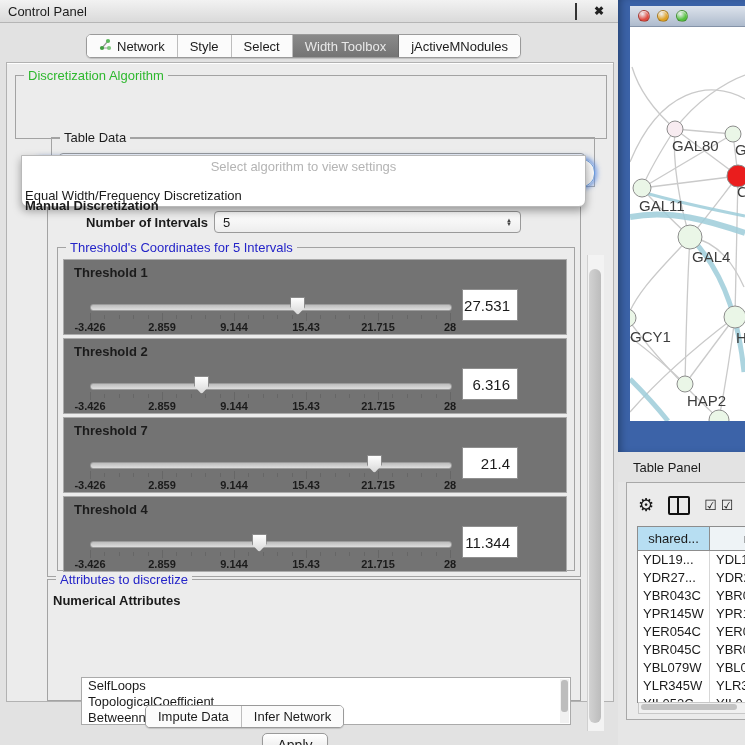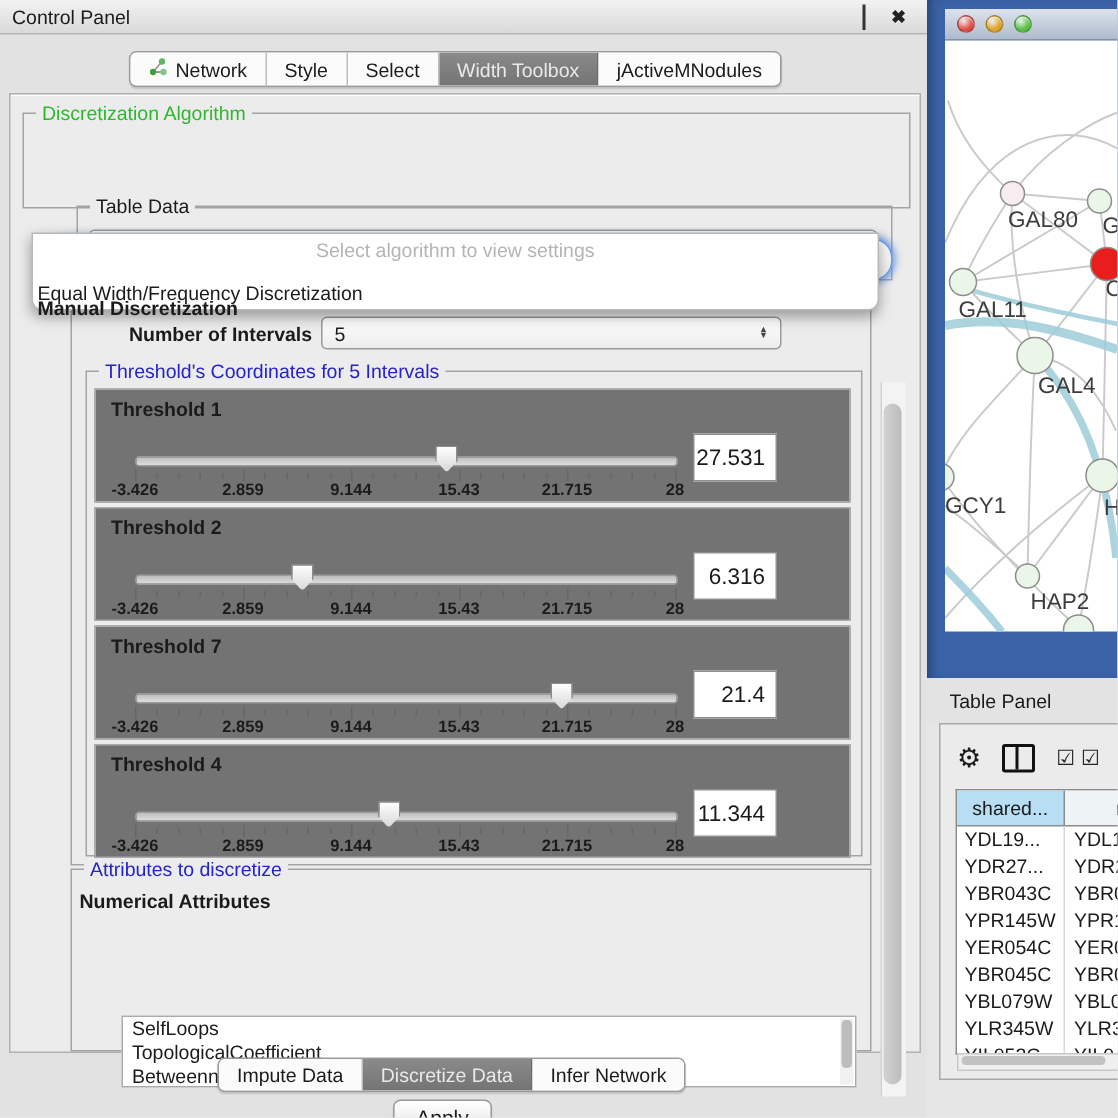--- a/index.html
+++ b/index.html
@@ -388,21 +388,20 @@
       <div id="algo-prompt">Select algorithm to view settings</div>
       <div id="algo-options">
           <div class="algo-opt" style="top: 17px; font-weight: bold; margin-top: 25px;">Manual Discretization</div>
           <div class="algo-opt" style="top: 32px; font-weight: normal;">Equal Width/Frequency Discretization</div>
         </div>
     </div>
   </div>
 
   <div class="abs seg-group" style="left:145px;top:705px" id="mode-tabs">
       <div class="seg">Impute Data</div>
-      <div class="seg sel">Discretize Data</div>
       <div class="seg">Infer Network</div>
     </div>
 </div>
 
 <div id="net-frame" class="abs"></div>
 <div id="net-titlebar" class="abs">
     <span class="tlight" style="background: radial-gradient(circle at 35% 30%, rgba(255, 255, 255, 0.69), rgb(223, 74, 65) 60%); border: 1px solid rgba(0, 0, 0, 0.25); box-sizing: border-box;"></span>
     <span class="tlight" style="background: radial-gradient(circle at 35% 30%, rgba(255, 255, 255, 0.69), rgb(223, 161, 35) 60%); border: 1px solid rgba(0, 0, 0, 0.25); box-sizing: border-box;"></span>
     <span class="tlight" style="background: radial-gradient(circle at 35% 30%, rgba(255, 255, 255, 0.69), rgb(85, 193, 63) 60%); border: 1px solid rgba(0, 0, 0, 0.25); box-sizing: border-box;"></span>
   </div>

